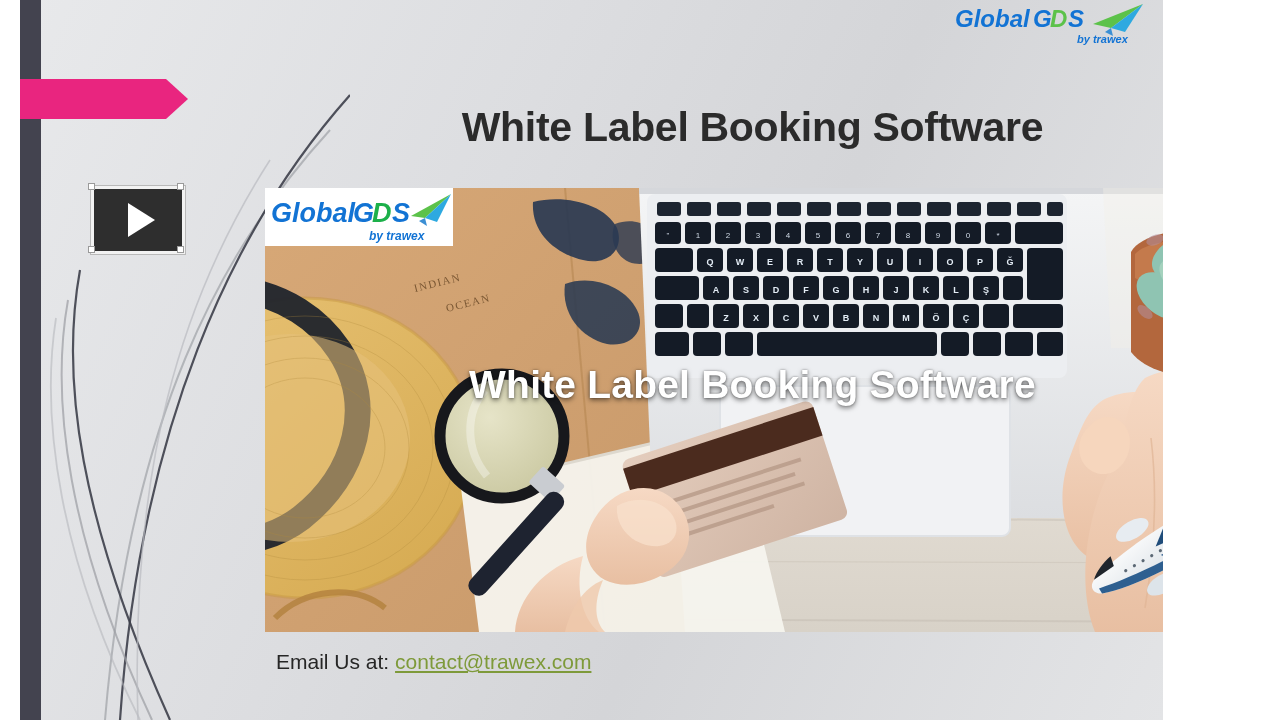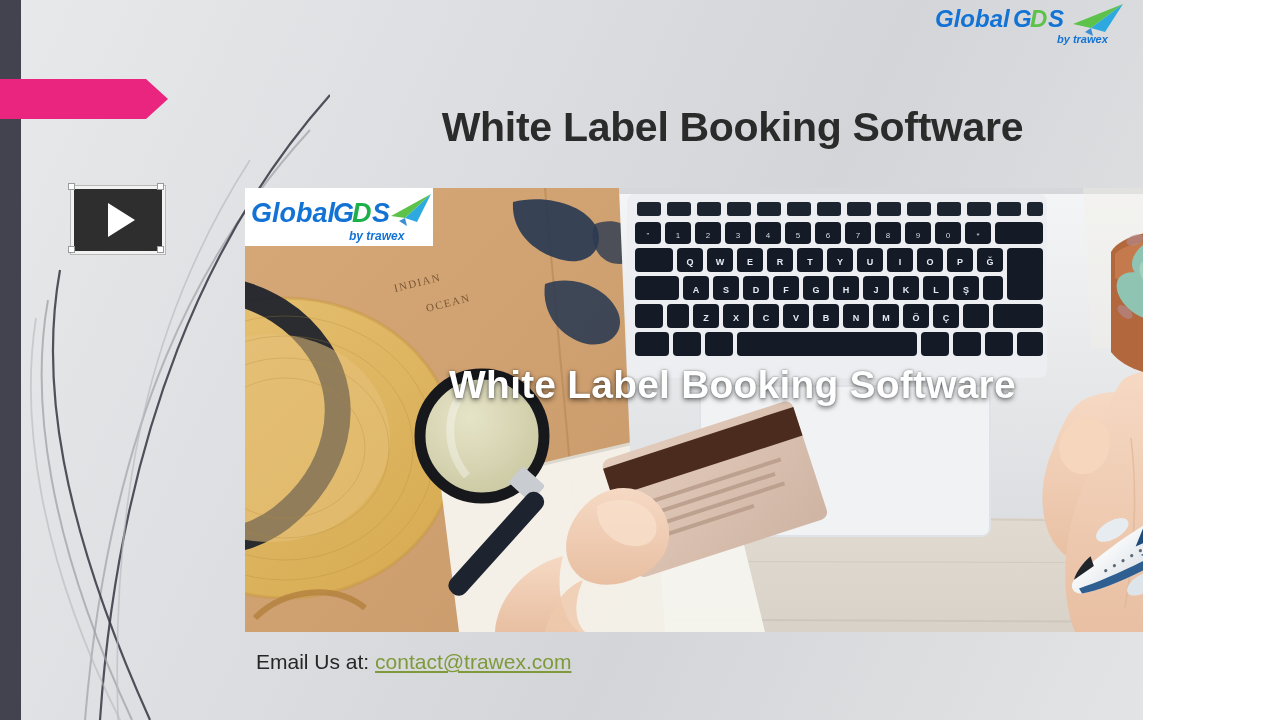--- a/index.html
+++ b/index.html
@@ -11,20 +11,21 @@
     overflow: hidden;
     font-family: "Liberation Sans", sans-serif;
   }
 
   #slide {
     position: relative;
     width: 1143px;
     height: 720px;
     background: linear-gradient(115deg, #e8e9eb 0%, #dcdde0 38%, #d4d5d8 62%, #e3e4e6 100%);
     overflow: hidden;
+    margin-left: 20px;
   }
 
   
   .left-strip {
     position: absolute;
     left: 0; top: 0;
     width: 21px; height: 720px;
     background: #43434f;
     z-index: 6;
   }

